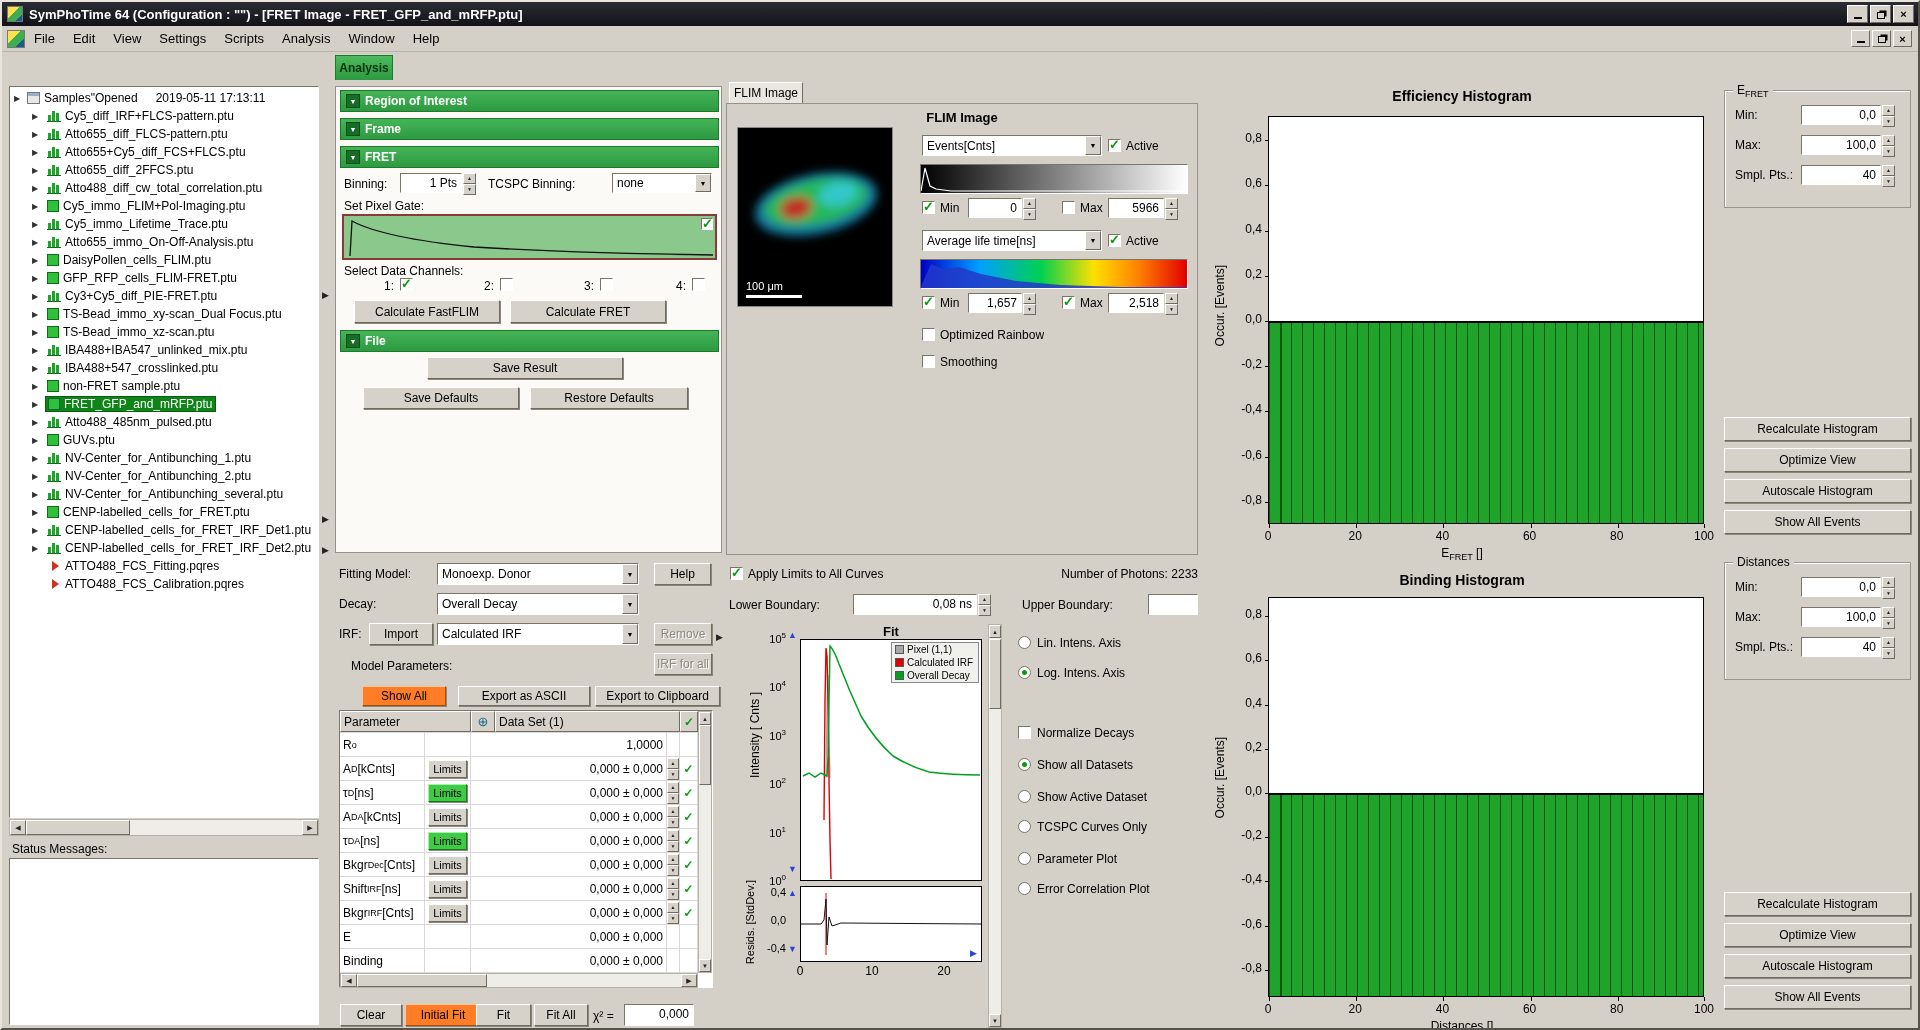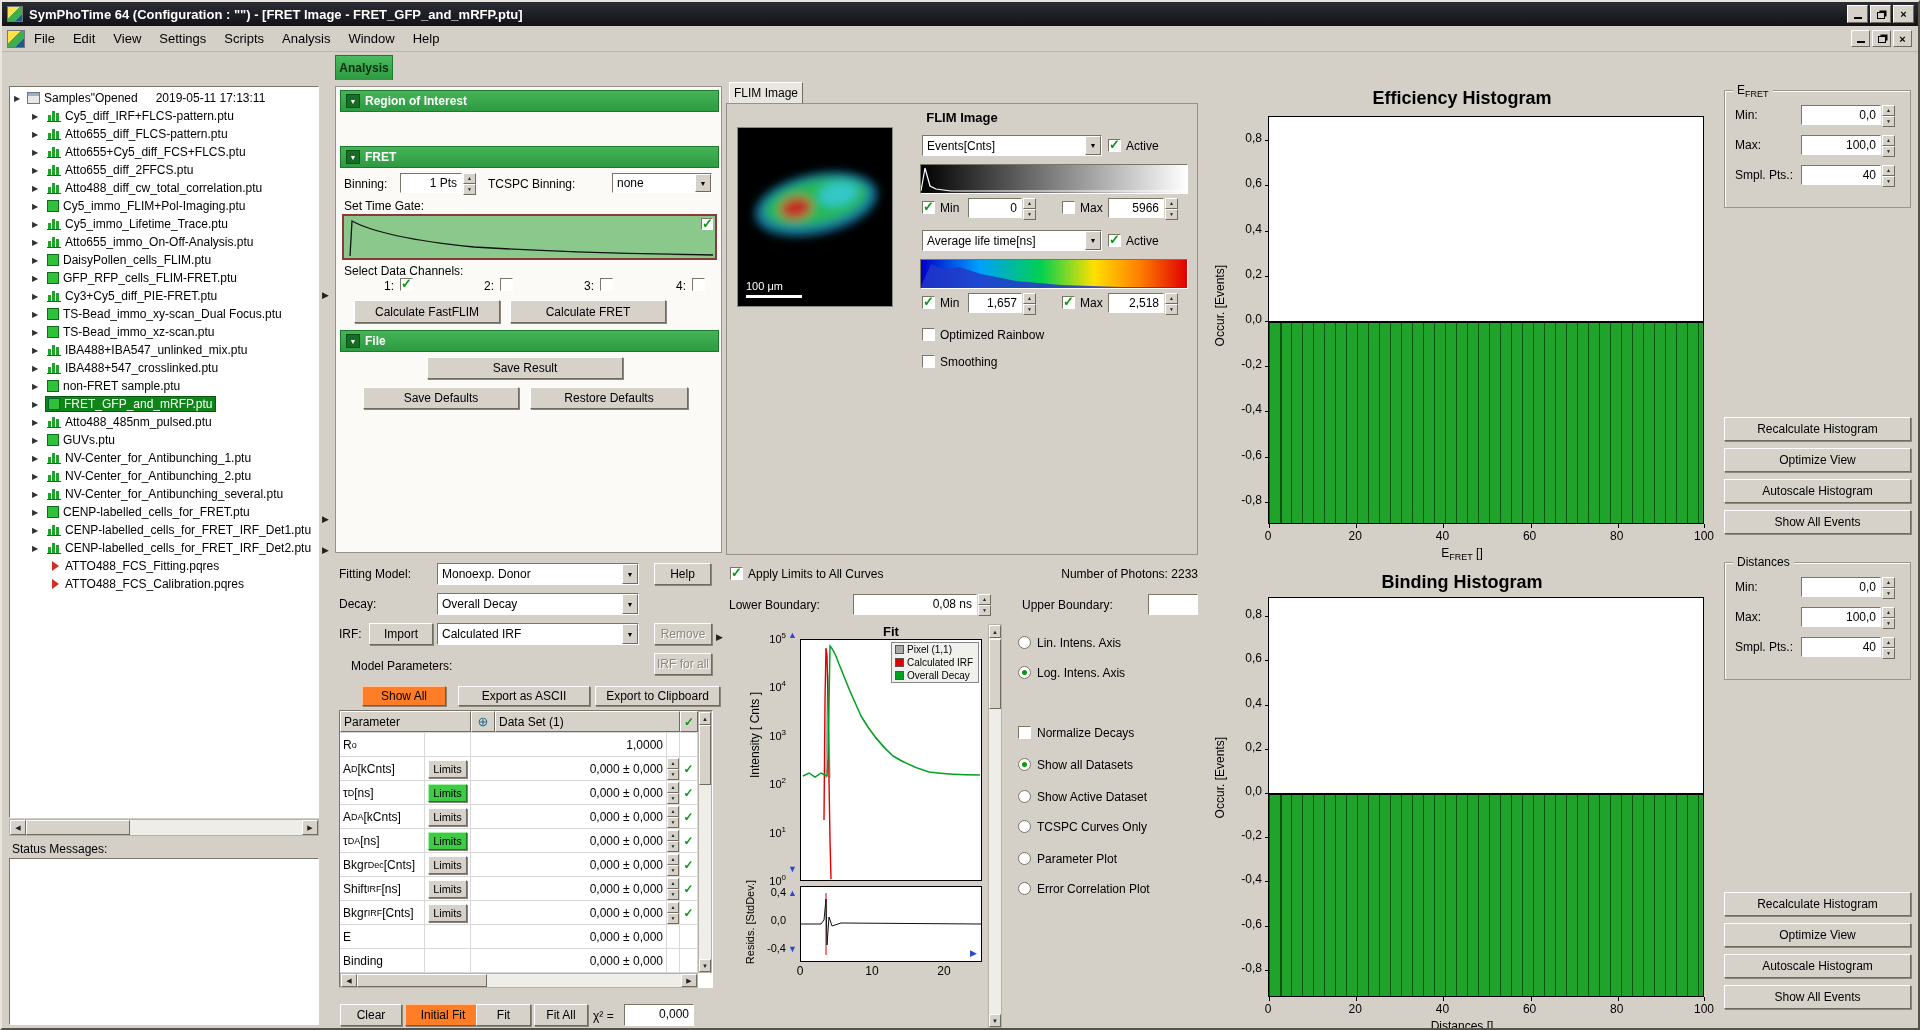--- a/index.html
+++ b/index.html
@@ -68,21 +68,21 @@
 .pt-name{width:85px;}
 .pt-limits{width:46px;justify-content:center;}
 .pt-value{width:196px;justify-content:flex-end;}
 .pt-spin{width:13px;padding:0;}
 .pt-check{width:18px;justify-content:center;color:#089a10;font-weight:bold;}
 .limbtn{width:40px;height:18px;border:1px solid;border-color:#fff #6f6b61 #6f6b61 #fff;background:#d6d2ca;font-size:11px;display:flex;align-items:center;justify-content:center;box-shadow:1px 1px 0 #8a867c;}
 .limbtn.green{background:#3ecb46;border-color:#a8f0ac #157a1c #157a1c #a8f0ac;}
 sub{font-size:9px;}
 
 .hist{position:absolute;}
-.h-title{position:absolute;width:100%;text-align:center;font-weight:bold;font-size:18px;}
+.h-title{position:absolute;width:100%;text-align:center;font-weight:bold;font-size:14px;}
 .h-plot{position:absolute;background:#fff;border:1px solid #000;}
 .h-bars{position:absolute;left:0;right:0;bottom:0;border-top:2px solid #000;}
 .h-ylab{position:absolute;width:40px;text-align:right;font-size:12px;}
 .h-xlab{position:absolute;width:30px;text-align:center;font-size:12px;}
 .h-xlabel{position:absolute;width:100%;text-align:center;font-size:12px;}
 .h-ytick{position:absolute;left:-4px;width:4px;height:1px;background:#000;}
 .h-xtick{position:absolute;bottom:-5px;width:1px;height:4px;background:#000;}
 
 .fs{position:absolute;border:1px solid #9a958b;box-shadow:inset 1px 1px 0 #fff;}
 .fs-legend{position:absolute;top:-8px;left:8px;background:#d4d0c8;padding:0 4px;font-size:12px;}
@@ -344,38 +344,42 @@
 <span class="splitter" style="left:320px;top:288px;">▶</span>
 <span class="splitter" style="left:320px;top:512px;">▶</span>
 <span class="splitter" style="left:320px;top:543px;">▶</span>
 <span class="splitter" style="left:714px;top:630px;">▶</span>
 
 <div class="panel" style="left:333px;top:84px;width:387px;height:467px;background:#fbfaf7;">
   <div class="ghdr" style="left:4px;top:3px;width:379px;">
     <span class="gbox">▼</span>
       <span>Region of Interest</span>
   </div>
+  <div class="ghdr" style="left:4px;top:31px;width:379px;">
+    <span class="gbox">▼</span>
+      <span>Frame</span>
+  </div>
   <div class="ghdr" style="left:4px;top:59px;width:379px;">
     <span class="gbox">▼</span>
       <span>FRET</span>
   </div>
 
   <span class="lbl" style="left:8px;top:90px;">Binning:</span>
   <span class="valbox" style="left:64px;top:86px;width:62px;height:20px;">1 Pts</span>
   <span class="spin" style="left:127px;top:86px;height:20px;">
       <i>▲</i>
       <i>▼</i>
     </span>
   <span class="lbl" style="left:152px;top:90px;">TCSPC Binning:</span>
   <span class="dd" style="left:276px;top:86px;width:100px;height:20px;">
     <span class="dd-val">none</span>
     <span class="dd-btn">▼</span>
   </span>
 
-  <span class="lbl" style="left:8px;top:112px;">Set Time Gate:</span>
+  <span class="lbl" style="left:8px;top:112px;">Set Pixel Gate:</span>
   <div class="abs" style="left:6px;top:127px;width:375px;height:46px;border:2px solid #8b3a3a;background:#8bc88b;">
     <svg width="371" height="42" viewBox="0 0 371 42">
       <path d="M6,40 L8,5 C30,17 70,25 130,31 C210,36 300,38 369,39" stroke="#111" fill="none" stroke-width="1.3"></path>
     </svg>
     <span class="cb abs checked" style="right:2px;top:2px;width:12px;height:12px;"></span>
   </div>
 
   <span class="lbl" style="left:8px;top:177px;text-align:center;">Select Data Channels:</span>
   <div class="abs" style="left:0;top:191px;width:387px;height:16px;">
       <span class="lbl" style="left:48px;top:1px;">1:</span>

